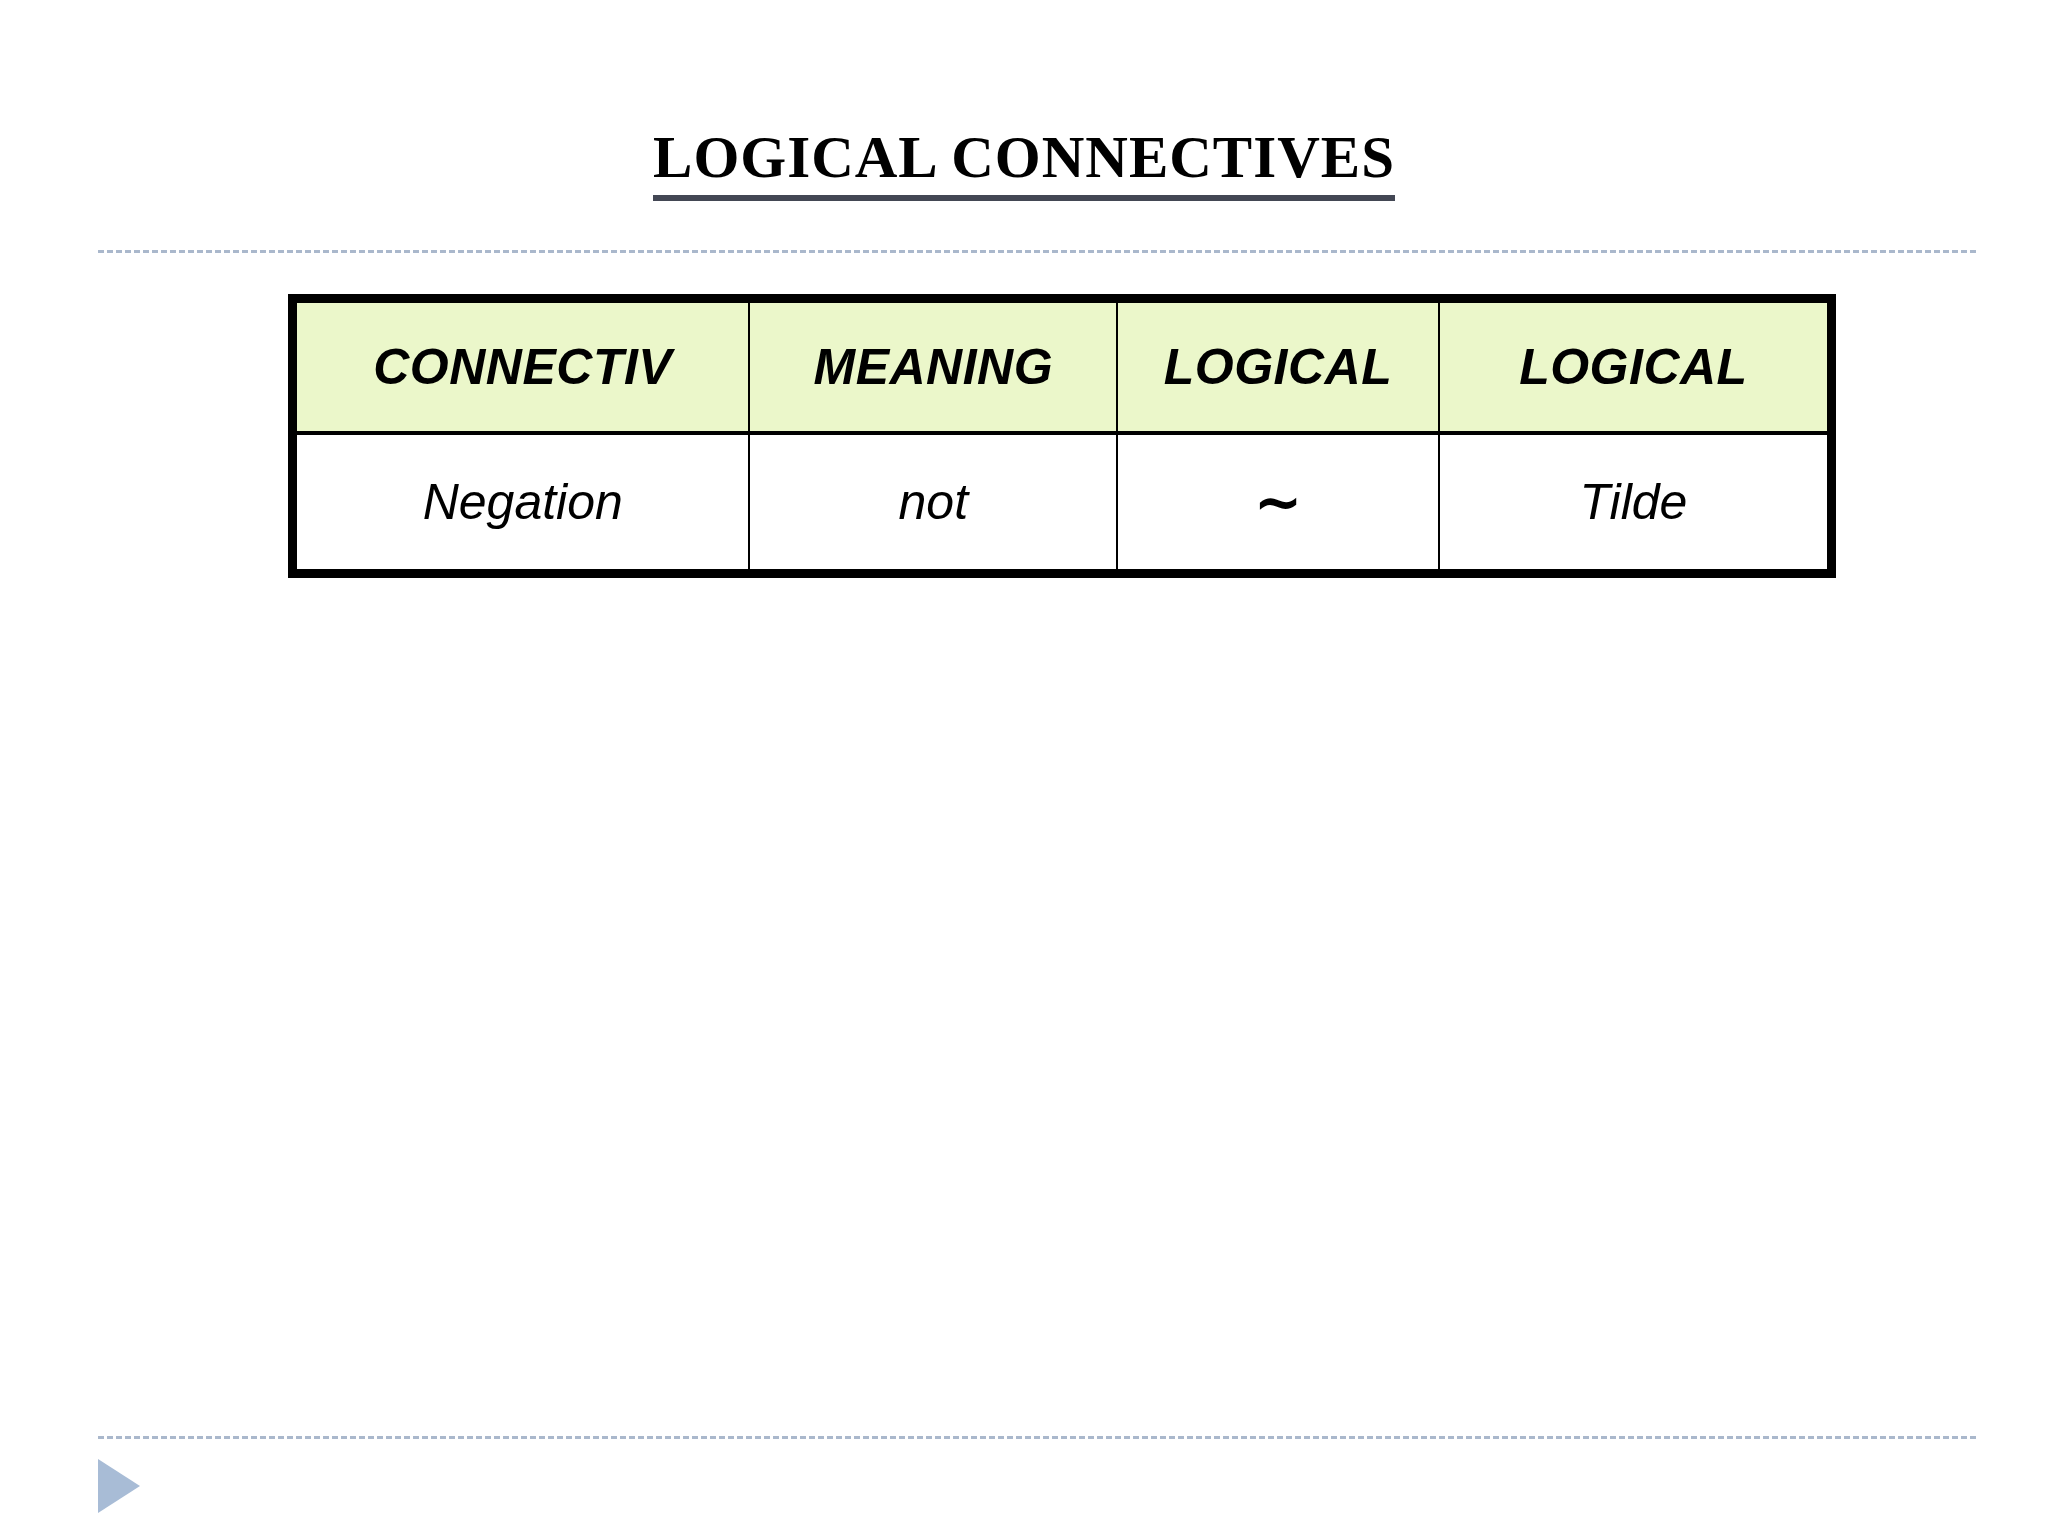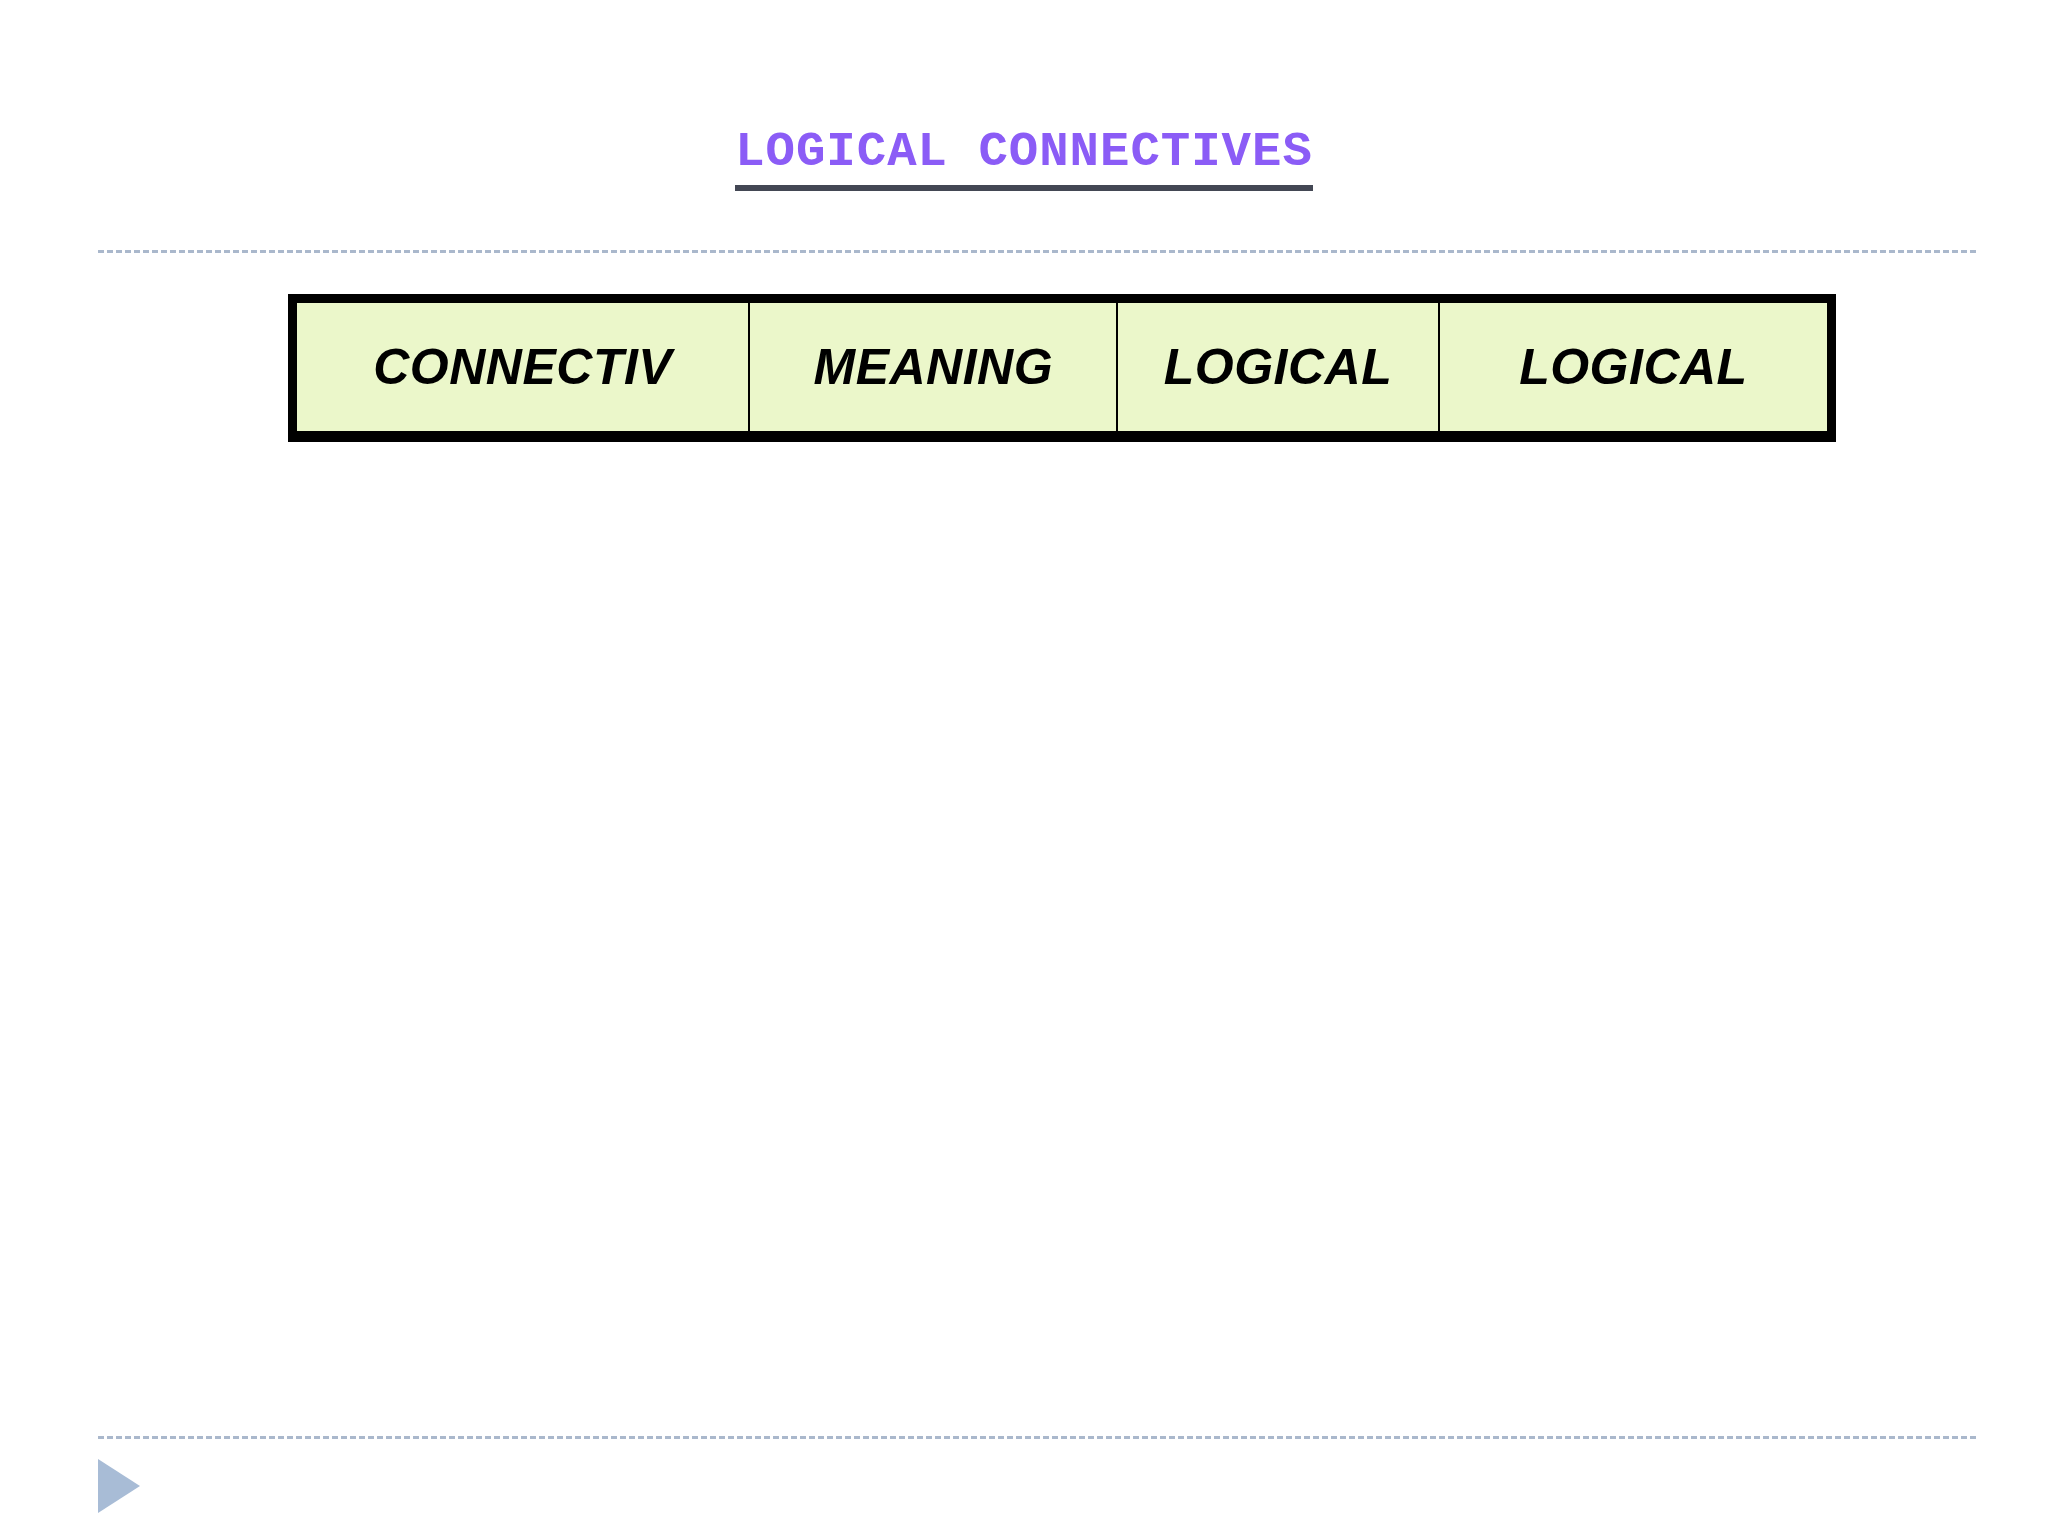--- a/index.html
+++ b/index.html
@@ -18,25 +18,25 @@
   
   .slide-title-wrap {
     position: absolute;
     left: 0;
     top: 128px;
     width: 2048px;
     text-align: center;
   }
   .slide-title {
     display: inline-block;
-    font-family: Liberation Mono, monospace;
+    font-family: Liberation Serif, serif;
     font-weight: bold;
-    font-size: 49px;
+    font-size: 59px;
     letter-spacing: 1px;
-    color: #8b5cf6;
+    color: #000000;
     line-height: 1.0;
     padding-bottom: 8px;
     border-bottom: 6px solid #434754;
     white-space: nowrap;
   }
 
   
   .dash-rule {
     position: absolute;
     height: 0;
@@ -147,15 +147,21 @@
     </colgroup>
     <thead>
       <tr>
         <th>CONNECTIV</th>
         <th>MEANING</th>
         <th>LOGICAL</th>
         <th>LOGICAL</th>
       </tr>
     </thead>
     <tbody>
+      <tr>
+        <td>Negation</td>
+        <td>not</td>
+        <td class="symbol-cell tilde">~</td>
+        <td class="called-cell">Tilde</td>
+      </tr>
     </tbody>
   </table>
 </div>
 
 </body></html>

